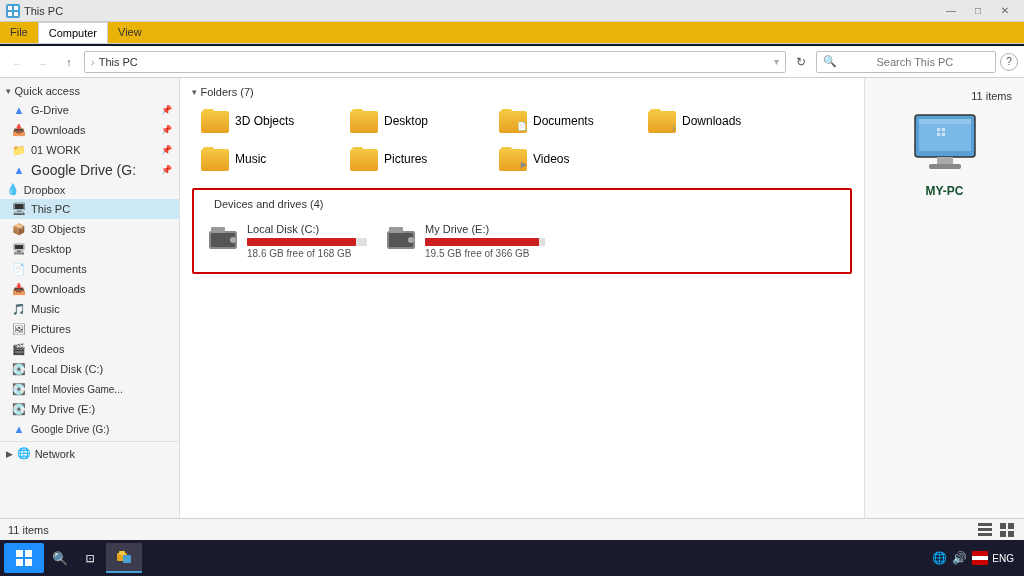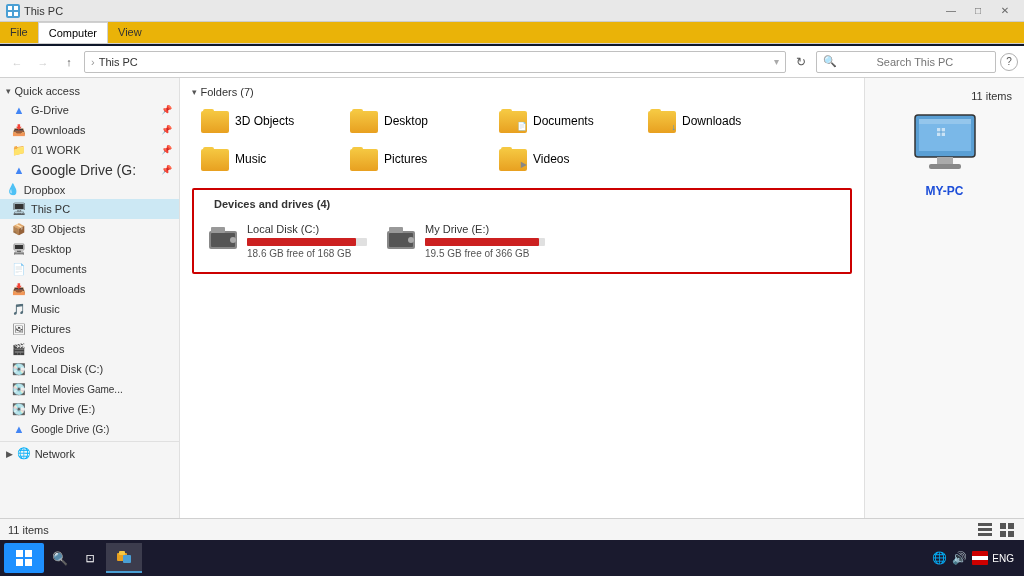--- a/index.html
+++ b/index.html
@@ -46,37 +46,37 @@
     .content { flex: 1; background: #fff; overflow-y: auto; padding: 8px 12px; }
     .section-header { font-size: 11px; color: #333; margin-bottom: 6px; display: flex; align-items: center; gap: 4px; }
     .section-header .arrow { font-size: 9px; color: #555; }
 
     
     .folders-grid { display: flex; flex-wrap: wrap; gap: 4px; margin-bottom: 12px; }
     .folder-item { display: flex; align-items: center; gap: 6px; padding: 4px 8px; min-width: 145px; cursor: pointer; border: 1px solid transparent; border-radius: 2px; }
 
     
     .devices-section { border: 2px solid #cc0000; border-radius: 2px; padding: 8px; margin-bottom: 8px; }
-    .devices-header { font-size: 11px; color: #333; margin-bottom: 8px; font-weight: bold; padding-left: 12px; }
+    .devices-header { font-size: 11px; color: #333; margin-bottom: 8px; font-weight: normal; padding-left: 12px; }
     .devices-grid { display: flex; gap: 8px; flex-wrap: wrap; }
     .drive-item { display: flex; align-items: flex-start; gap: 8px; padding: 4px; min-width: 160px; cursor: pointer; border: 1px solid transparent; border-radius: 2px; }
     .drive-icon { width: 32px; height: 28px; flex-shrink: 0; }
     .drive-info { flex: 1; }
     .drive-name { font-size: 11px; color: #333; margin-bottom: 3px; }
     .drive-bar-container { height: 8px; background: #e0e0e0; border-radius: 1px; width: 120px; margin-bottom: 2px; }
     .drive-bar { height: 100%; border-radius: 1px; }
     .drive-bar.red { background: #cc2020; }
     .drive-bar.blue { background: #3a80c8; }
     .drive-free { font-size: 10px; color: #555; }
 
     
     .right-panel { width: 160px; border-left: 1px solid #e0e0e0; padding: 12px; background: #f8f8f8; flex-shrink: 0; }
     .items-count { text-align: right; font-size: 11px; color: #333; margin-bottom: 8px; }
     .computer-illustration { text-align: center; }
-    .pc-name { font-size: 12px; font-weight: bold; text-align: center; color: #1d4ed8; margin-bottom: 12px; }
+    .pc-name { font-size: 12px; font-weight: bold; text-align: center; color: #14532d; margin-bottom: 12px; }
     .pc-info { font-size: 10px; color: #444; }
     .pc-info-row { display: flex; gap: 4px; margin-bottom: 2px; }
     .pc-info-label { color: #888; min-width: 55px; }
     .pc-info-value { color: #333; }
 
     
     .status-bar { height: 22px; background: #f5f5f5; border-top: 1px solid #d0d0d0; display: flex; align-items: center; padding: 0 8px; justify-content: space-between; }
     .status-left { font-size: 11px; color: #333; }
     .status-right { display: flex; align-items: center; gap: 4px; }
     .view-btn { width: 18px; height: 18px; display: flex; align-items: center; justify-content: center; cursor: pointer; color: #555; font-size: 12px; }

